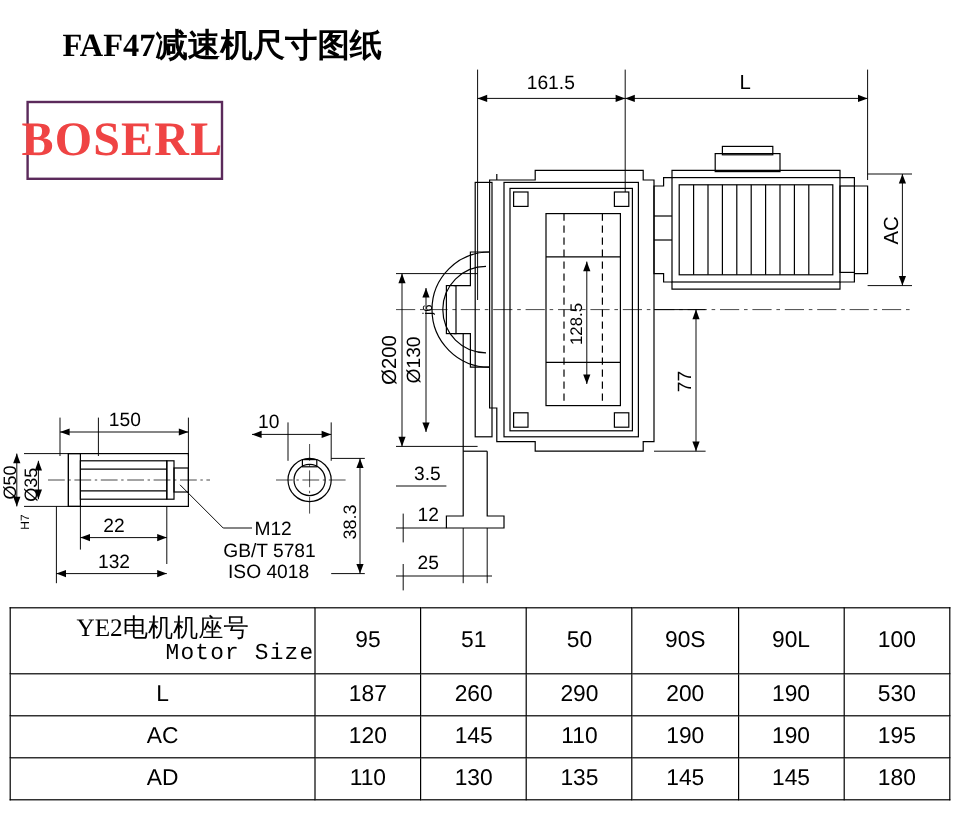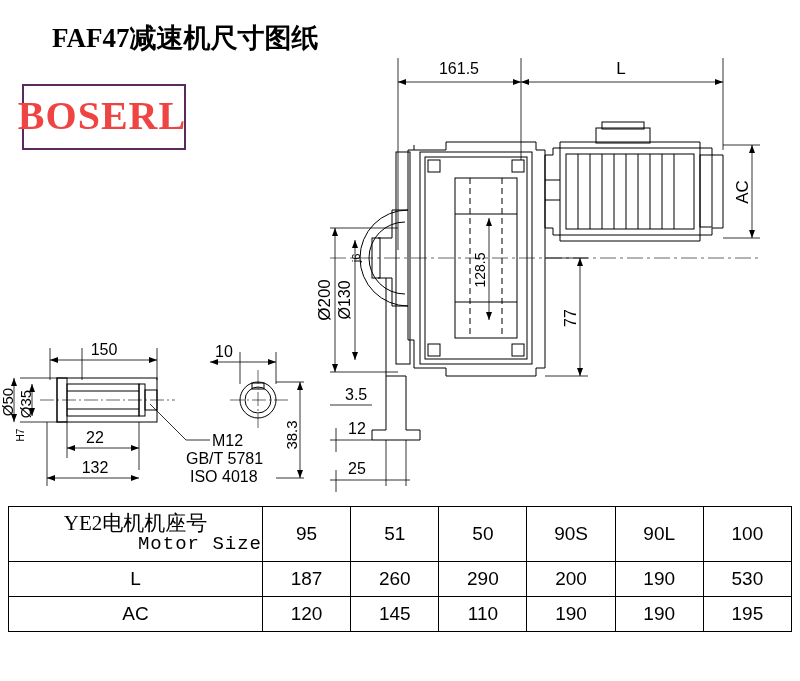--- a/index.html
+++ b/index.html
@@ -318,16 +318,25 @@
       </tr>
       <tr>
         <td class="rowhead lbl">AC</td>
         <td>120</td>
         <td>145</td>
         <td>110</td>
         <td>190</td>
         <td>190</td>
         <td>195</td>
       </tr>
+      <tr>
+        <td class="rowhead lbl">AD</td>
+        <td>110</td>
+        <td>130</td>
+        <td>135</td>
+        <td>145</td>
+        <td>145</td>
+        <td>180</td>
+      </tr>
     </tbody>
   </table>
 
 </div>
 
 </body></html>

